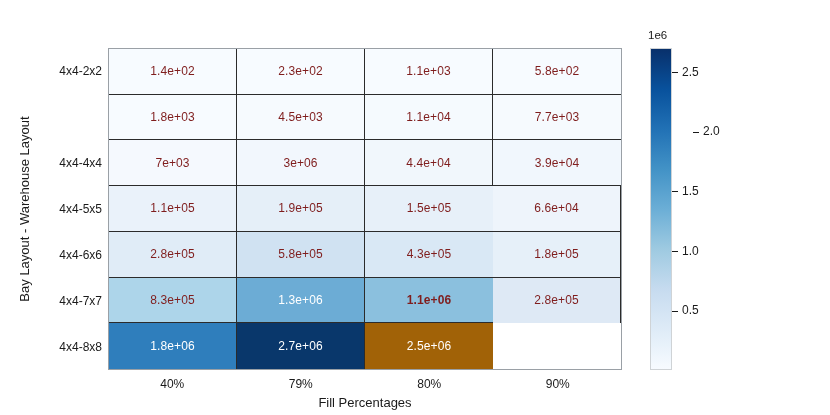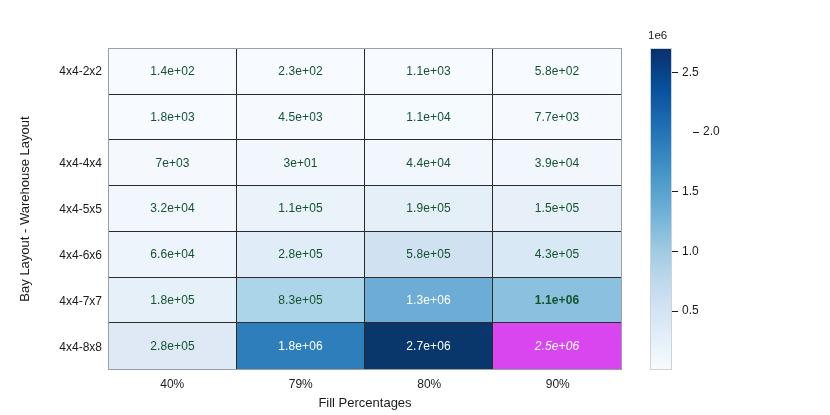--- a/index.html
+++ b/index.html
@@ -79,21 +79,21 @@
     display: flex;
     align-items: center;
     justify-content: center;
     font-size: 12px;
     letter-spacing: 0.1px;
   }
   .cell.lastcol { border-right: none; }
   .cell.lastrow { border-bottom: none; }
   .cell .val { pointer-events: none; }
   .cell.dark .val { color: #ffffff; }
-  .cell.light .val { color: #14532d; text-align: right; }
+  .cell.light .val { color: #7f1d1d; text-align: right; }
 
   
   #xticks {
     position: absolute;
     left: 108px;
     top: 374px;
     width: 514px;
     height: 20px;
     display: grid;
     grid-template-columns: repeat(4, 1fr);
@@ -195,31 +195,28 @@
       <div class="cell light" style="background: rgb(245, 250, 254);">
         <span class="val">1.1e+04</span>
       </div>
       <div class="cell lastcol light" style="background: rgb(246, 250, 254);">
         <span class="val">7.7e+03</span>
       </div>
       <div class="cell light" style="background: rgb(245, 249, 254);">
         <span class="val">7e+03</span>
       </div>
       <div class="cell light" style="background: rgb(242, 247, 253);">
-        <span class="val">3e+01</span>
+        <span class="val">3e+06</span>
       </div>
       <div class="cell light" style="background: rgb(241, 247, 252);">
         <span class="val">4.4e+04</span>
       </div>
       <div class="cell lastcol light" style="background: rgb(241, 247, 253);">
         <span class="val">3.9e+04</span>
       </div>
-      <div class="cell light" style="background: rgb(241, 247, 252);">
-        <span class="val">3.2e+04</span>
-      </div>
       <div class="cell light" style="background: rgb(234, 242, 250);">
         <span class="val">1.1e+05</span>
       </div>
       <div class="cell light" style="background: rgb(229, 239, 248);">
         <span class="val">1.9e+05</span>
       </div>
       <div class="cell lastcol light" style="background: rgb(231, 240, 249);">
         <span class="val">1.5e+05</span>
       </div>
       <div class="cell light" style="background: rgb(238, 244, 251);">
@@ -248,21 +245,21 @@
       </div>
       <div class="cell lastrow light" style="background: rgb(222, 233, 245);">
         <span class="val">2.8e+05</span>
       </div>
       <div class="cell lastrow dark" style="background: rgb(47, 126, 188);">
         <span class="val">1.8e+06</span>
       </div>
       <div class="cell lastrow dark" style="background: rgb(9, 55, 107);">
         <span class="val">2.7e+06</span>
       </div>
-      <div class="cell lastcol lastrow dark" style="background: #d946ef; font-style: italic;">
+      <div class="cell lastcol lastrow dark" style="background: #a16207;">
         <span class="val">2.5e+06</span>
       </div>
     </div>
 
   <div id="xticks">
       <div class="xtick">40%</div>
       <div class="xtick">79%</div>
       <div class="xtick">80%</div>
       <div class="xtick">90%</div>
     </div>

